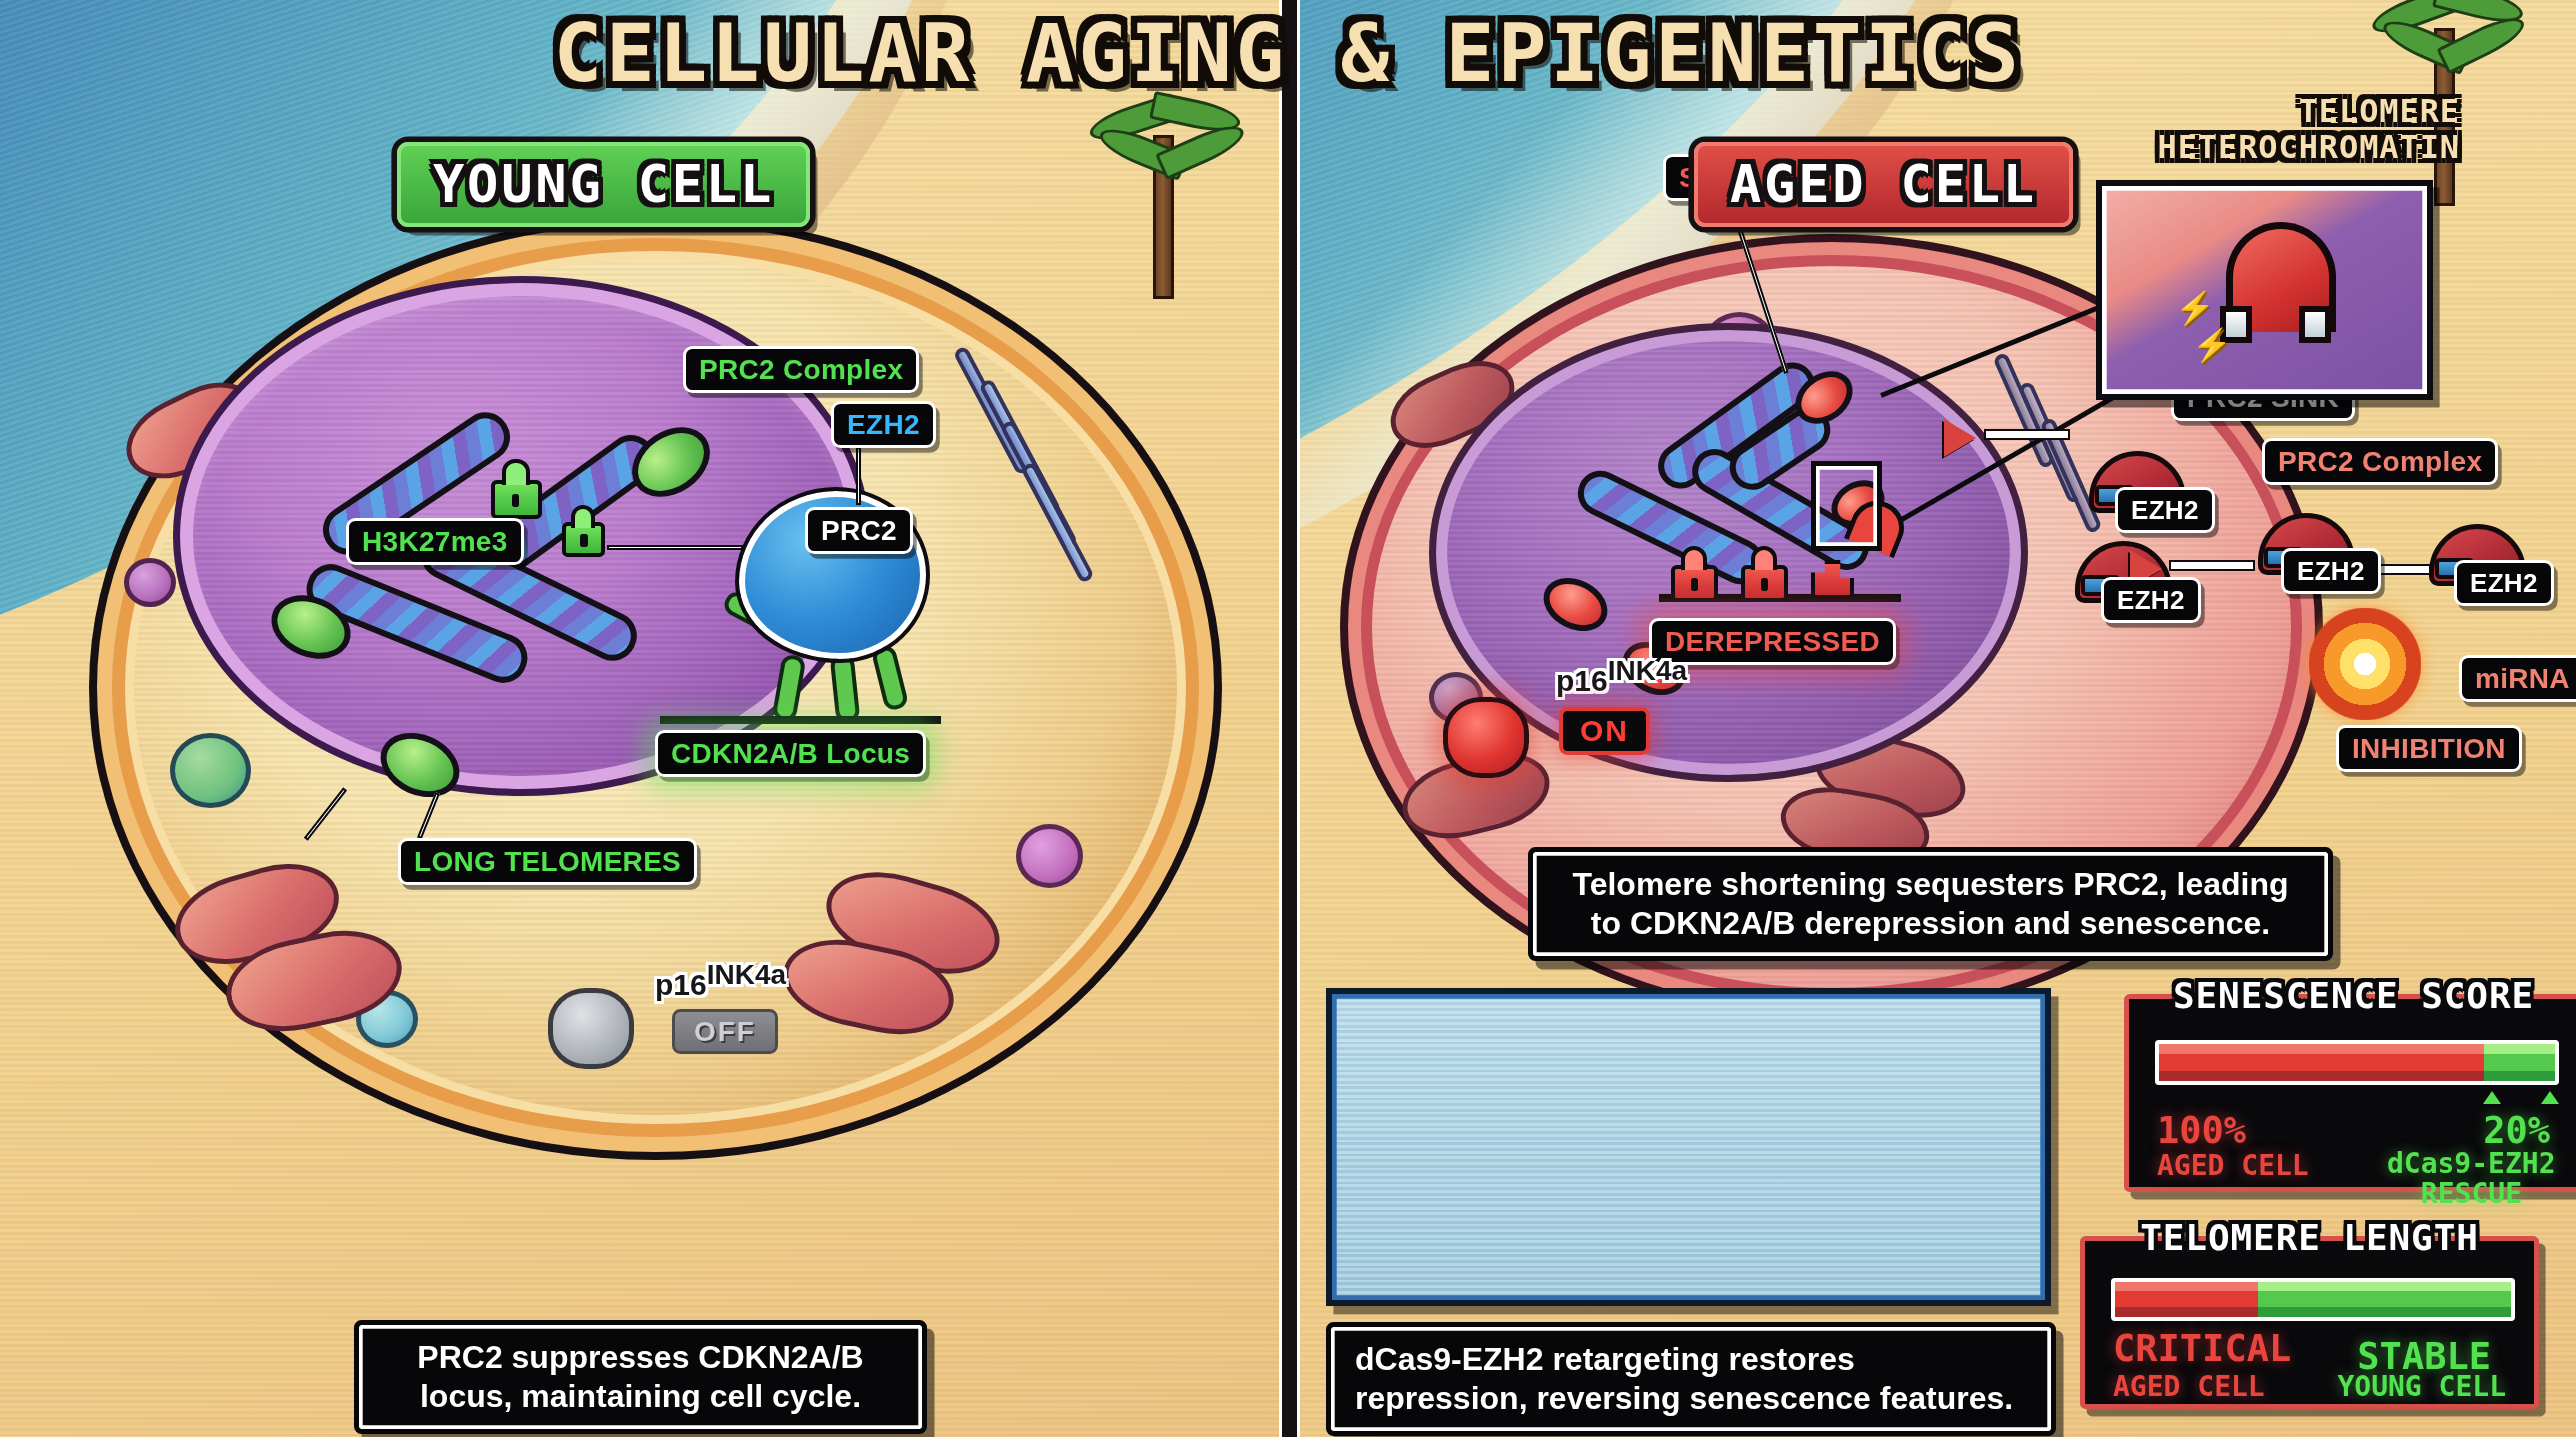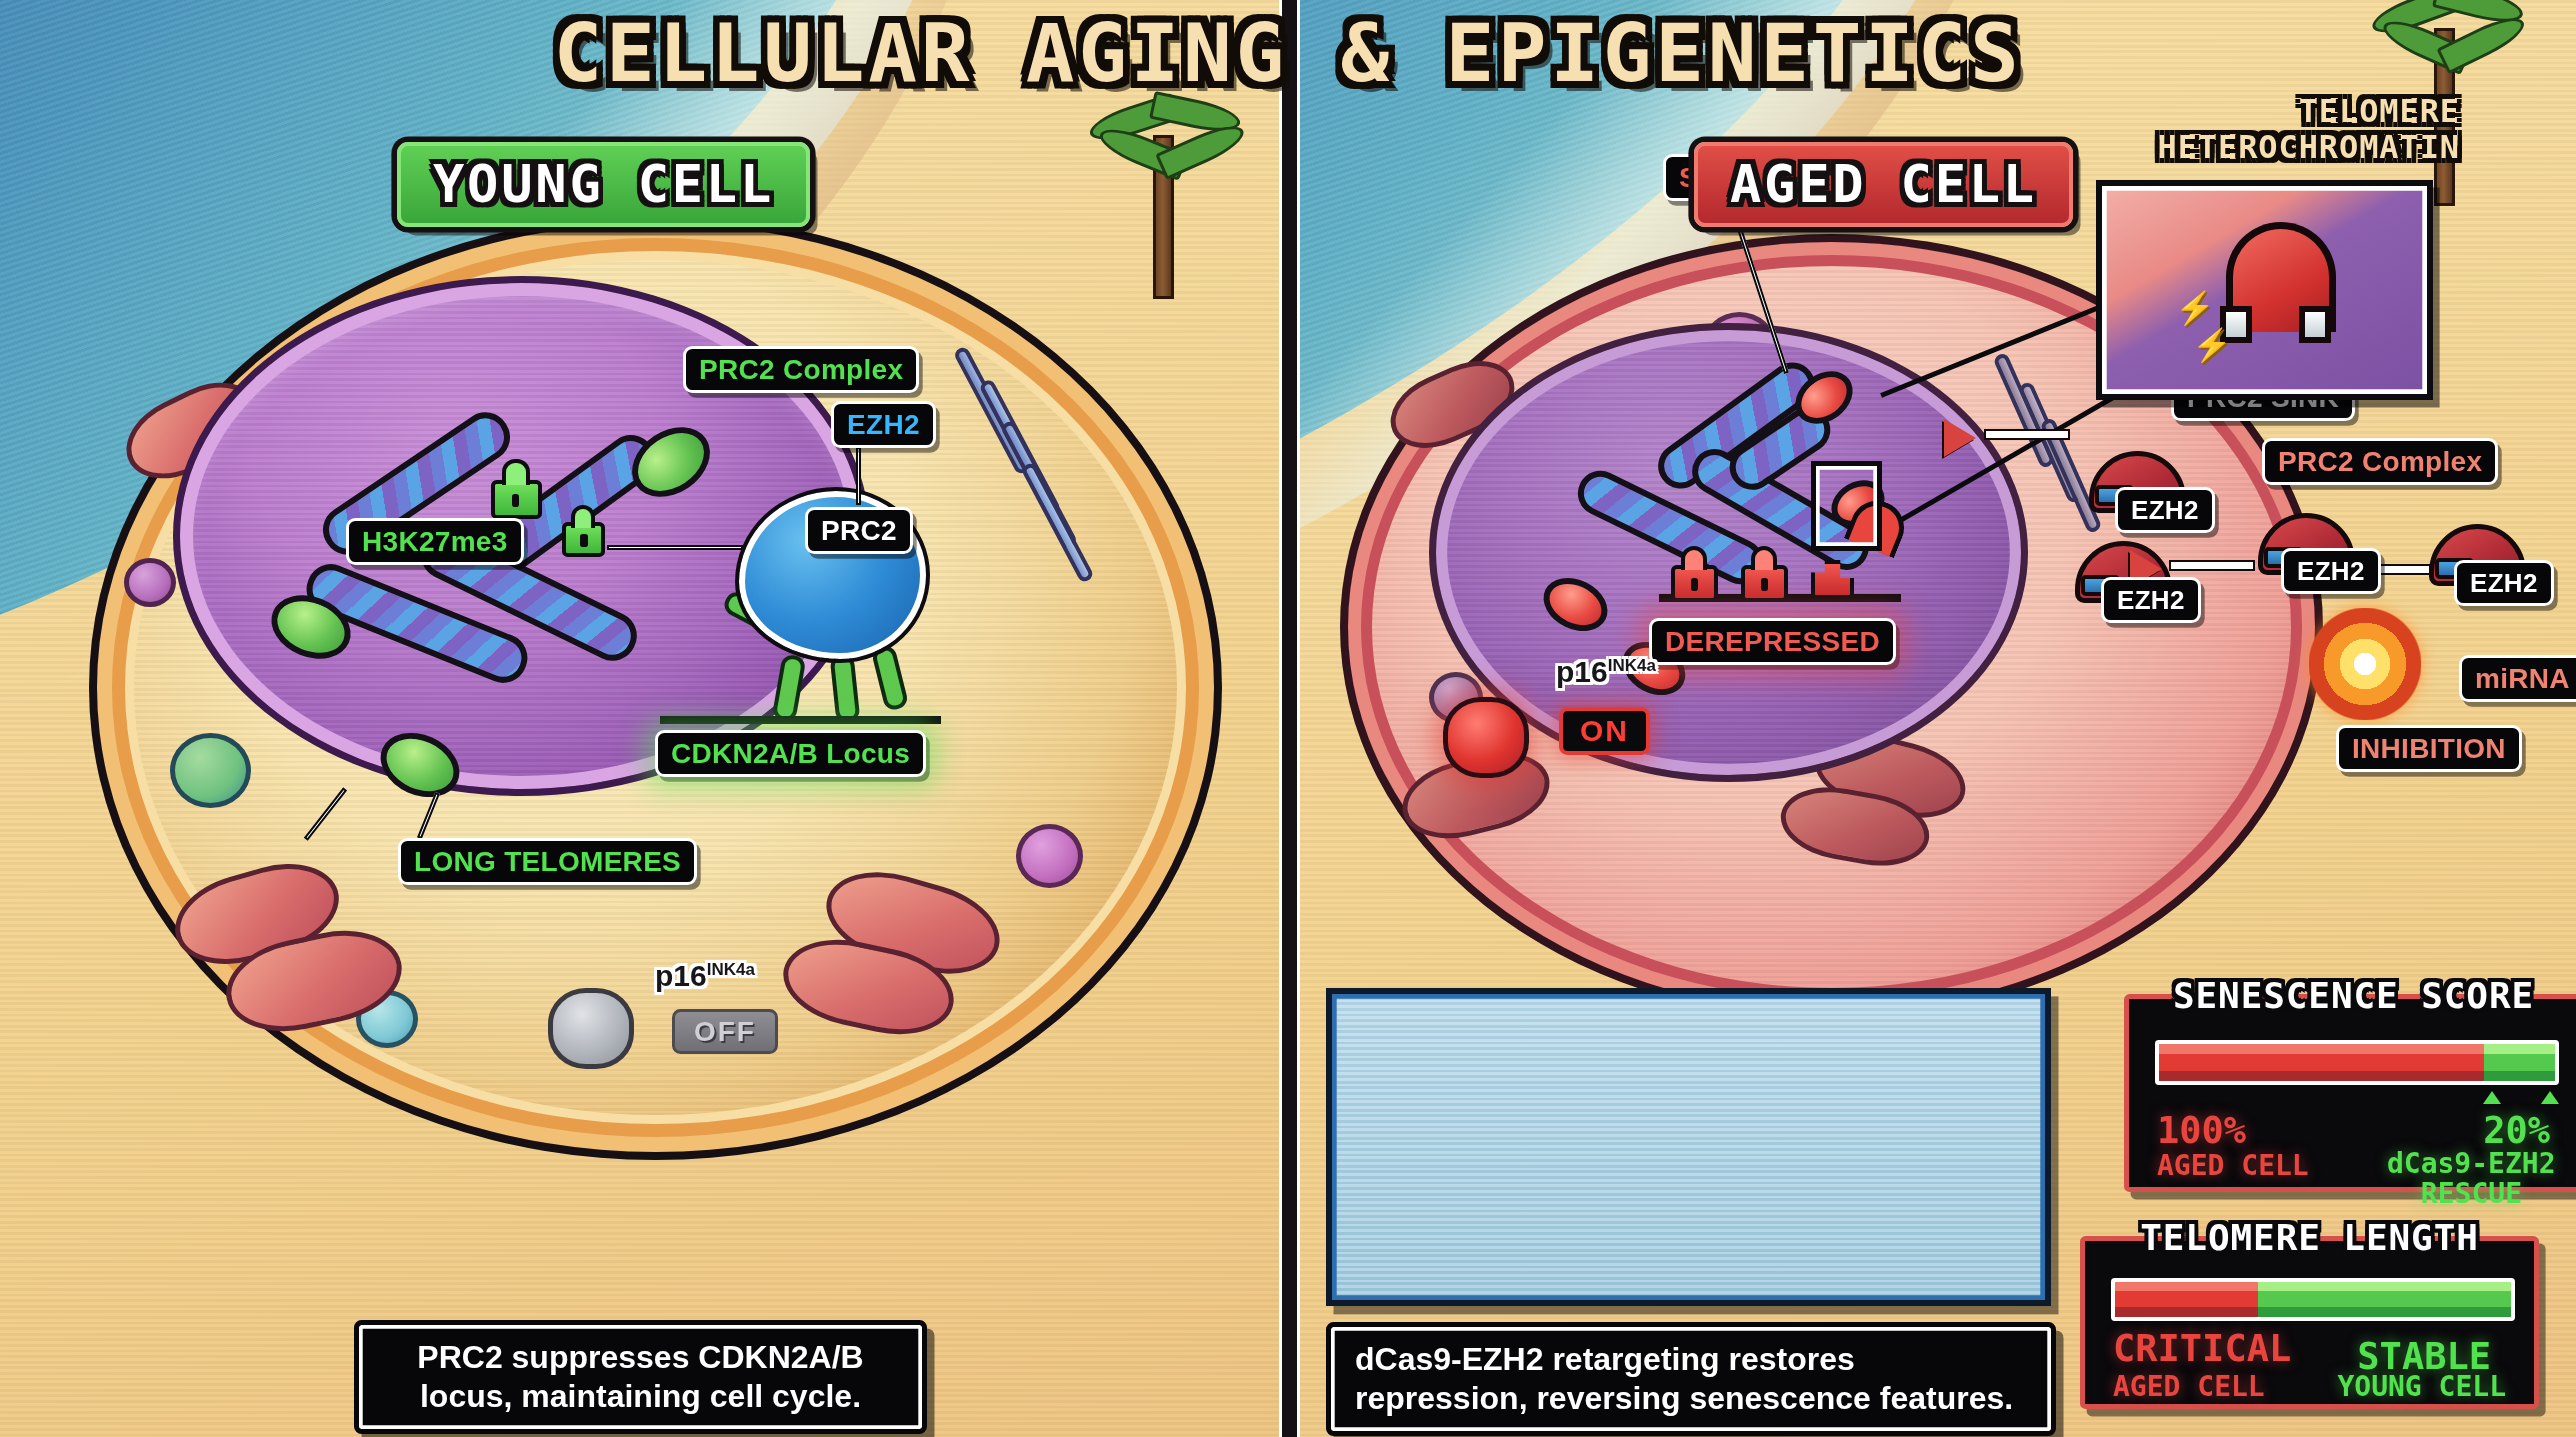--- a/index.html
+++ b/index.html
@@ -114,21 +114,21 @@
   .lbl.red    { color:#ef5b53; }
   .lbl.salmon { color:#f08272; }
   .lbl.glow-g { box-shadow:0 0 26px 13px rgba(82,226,79,.42), 3.7px 4.7px 0 rgba(0,0,0,.45); }
   .lbl.glow-r { box-shadow:0 0 26px 13px rgba(239,70,62,.40), 3.7px 4.7px 0 rgba(0,0,0,.45); }
 
   .leader { position:absolute; background:#fff; border:2.8px solid #0b0b0b; z-index:25; }
 
   
   .otext { position:absolute; font-size:30px; font-weight:bold; color:#17161a; z-index:32;
            text-shadow:-2.8px 0 #fff,2.8px 0 #fff,0 -2.8px #fff,0 2.8px #fff,-2.8px -2.8px #fff,2.8px 2.8px #fff,2.8px -2.8px #fff,-2.8px 2.8px #fff; }
-  .otext sup { font-size:17px; }
+  .otext sup { font-size:28px; }
 
   .badge-off { position:absolute; background:linear-gradient(#8e8e93,#6f6f75); color:#cfcfd4;
                border:3.7px solid #4b4b50; border-radius:8.4px; padding:3.7px 19px;
                font-size:28px; font-weight:bold; letter-spacing:1.9px; z-index:32;
                text-shadow:1.9px 1.9px 0 #3c3c41; }
   .badge-on { position:absolute; background:#0a0a0c; color:#ff3d35;
               border:4.7px solid #e43a33; border-radius:8.4px; padding:2.8px 17px;
               font-size:30px; font-weight:bold; letter-spacing:1.9px; z-index:32;
               box-shadow:0 0 20.6px 5.6px rgba(228,58,51,.5); }
 
@@ -463,20 +463,21 @@
     <div class="arrow-red" style="left:841px;top:550px;transform:scaleX(-1);"></div>
     <div class="arrow-tail" style="left:1086px;top:564px;width:56px;"></div>
     <div class="arrow-red" style="left:1050px;top:554px;transform:scaleX(-1);"></div>
 
     <span class="lbl salmon" style="left:973px;top:438px;">PRC2 Complex</span>
     <span class="lbl salmon" style="left:1170px;top:655px;">miRNA</span>
 
     <div class="boom" style="left:1020px;top:608px;"></div>
     <span class="lbl salmon" style="left:1047px;top:725px;">INHIBITION</span>
 
+    <div class="caption" style="left:239px;top:847px;width:805px;">Telomere shortening sequesters PRC2, leading to CDKN2A/B derepression and senescence.</div>
 
     <div class="therap" style="left:37px;top:988px;width:725px;height:318px;"></div>
 
     <div class="rarm" style="left:89px;top:1217px;width:112px;height:84px;border-radius:9.4px 9.4px 0 0;"></div>
     <div class="rarm" style="left:112px;top:1161px;width:67px;height:84px;border-radius:11.2px;"></div>
     <div class="rjoint" style="left:126px;top:1184px;width:36px;height:36px;"></div>
     <div class="rarm" style="left:47px;top:1095px;width:49px;height:122px;border-radius:11.2px;transform:rotate(10deg);"></div>
     <div class="rjoint" style="left:54px;top:1114px;width:34px;height:34px;"></div>
     <div class="rarm" style="left:73px;top:1047px;width:49px;height:103px;border-radius:11.2px;transform:rotate(-26deg);"></div>
     <div class="rarm" style="left:122px;top:1041px;width:122px;height:43px;border-radius:11.2px;transform:rotate(24deg);"></div>

